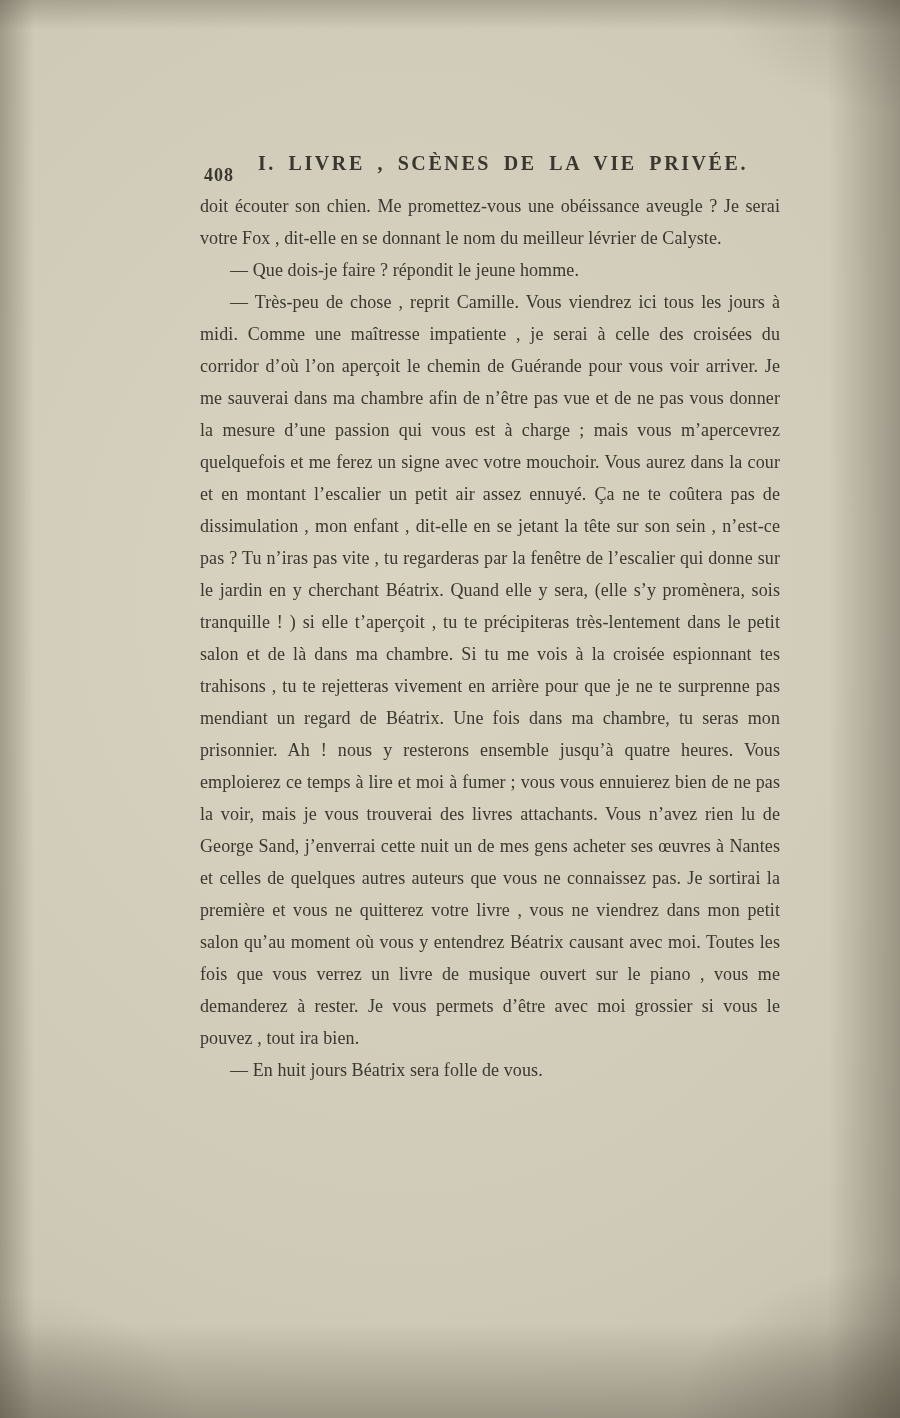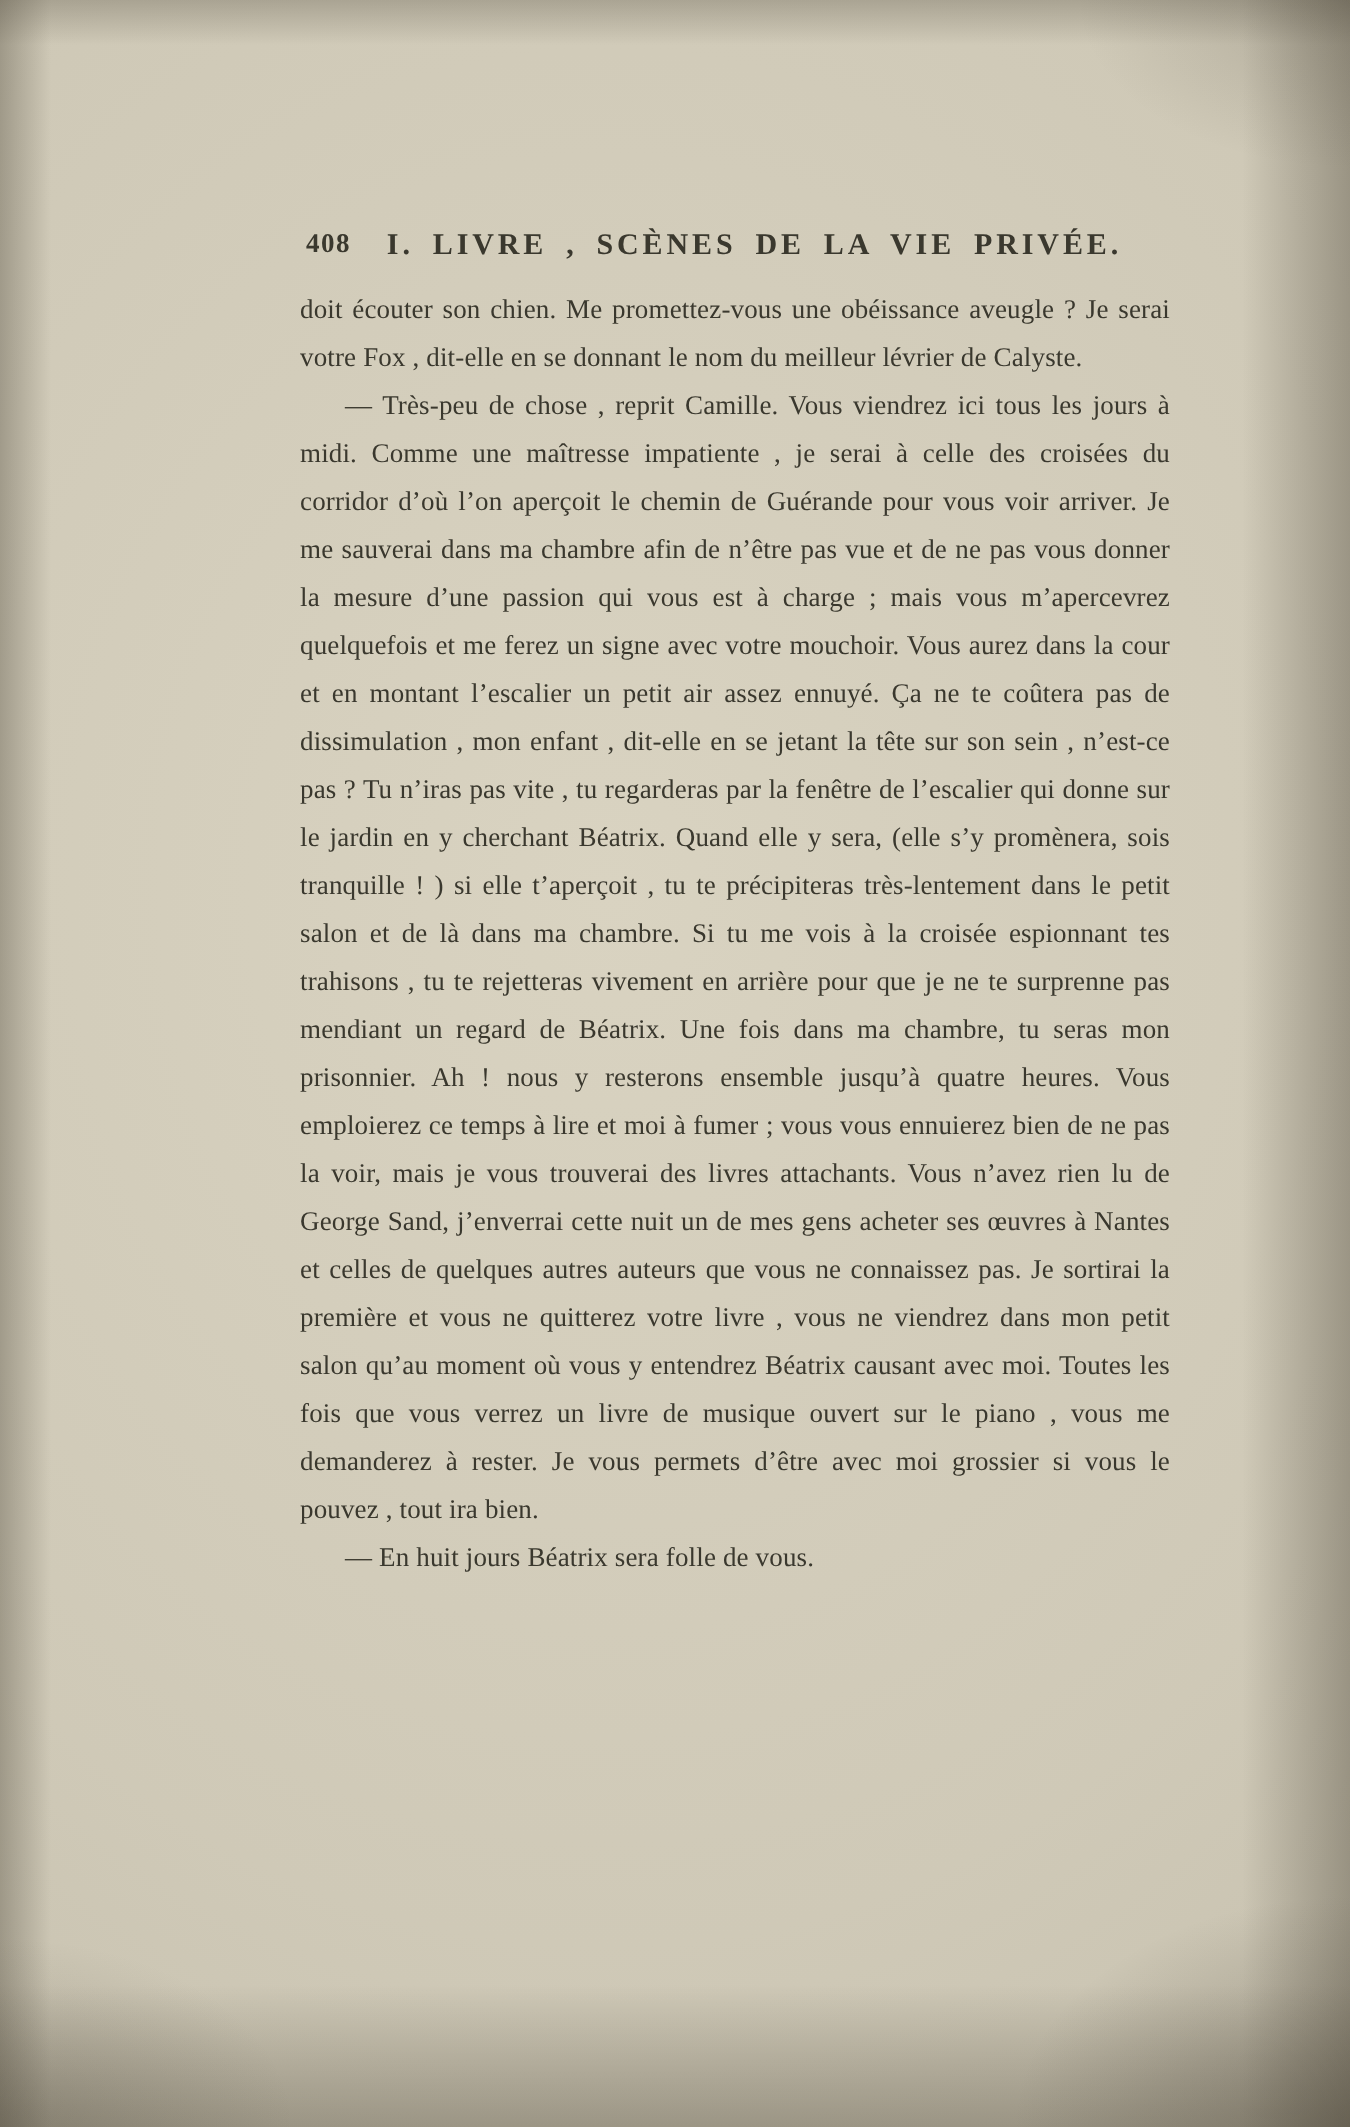--- a/index.html
+++ b/index.html
@@ -34,21 +34,21 @@
     position:absolute;
     left:200px;top:152px;width:580px;
   }
   .page-header{
     position:relative;
     text-align:center;
     margin:0 0 16px 0;
     height:22px;
   }
   .folio{
-    position:absolute;left:4px;top:0;
+    position:absolute;left:4px;top:13px;
     font-size:18px;font-weight:700;letter-spacing:1px;
   }
   .running-head{
     display:inline-block;
     padding-left:26px;
     font-size:20px;font-weight:700;
     letter-spacing:2.6px;word-spacing:5px;
     white-space:nowrap;
   }
   .body-text{
@@ -68,18 +68,19 @@
 
   <div class="page-content">
 
     <header class="page-header">
       <span class="folio">408</span>
       <span class="running-head">I. LIVRE , SCÈNES DE LA VIE PRIVÉE.</span>
     </header>
 
     <main class="body-text">
       <p class="para">doit écouter son chien. Me promettez-vous une obéissance aveugle&nbsp;? Je serai votre Fox&nbsp;, dit-elle en se donnant le nom du meilleur lévrier de Calyste.</p>
+      <p class="para indent">— Que dois-je faire&nbsp;? répondit le jeune homme.</p>
       <p class="para indent">— Très-peu de chose&nbsp;, reprit Camille. Vous viendrez ici tous les jours à midi. Comme une maîtresse impatiente&nbsp;, je serai à celle des croisées du corridor d’où l’on aperçoit le chemin de Guérande pour vous voir arriver. Je me sauverai dans ma chambre afin de n’être pas vue et de ne pas vous donner la mesure d’une passion qui vous est à charge&nbsp;; mais vous m’apercevrez quelquefois et me ferez un signe avec votre mouchoir. Vous aurez dans la cour et en montant l’escalier un petit air assez ennuyé. Ça ne te coûtera pas de dissimulation&nbsp;, mon enfant&nbsp;, dit-elle en se jetant la tête sur son sein&nbsp;, n’est-ce pas&nbsp;? Tu n’iras pas vite&nbsp;, tu regarderas par la fenêtre de l’escalier qui donne sur le jardin en y cherchant Béatrix. Quand elle y sera, (elle s’y promènera, sois tranquille&nbsp;!&nbsp;) si elle t’aperçoit&nbsp;, tu te précipiteras très-lentement dans le petit salon et de là dans ma chambre. Si tu me vois à la croisée espionnant tes trahisons&nbsp;, tu te rejetteras vivement en arrière pour que je ne te surprenne pas mendiant un regard de Béatrix. Une fois dans ma chambre, tu seras mon prisonnier. Ah&nbsp;! nous y resterons ensemble jusqu’à quatre heures. Vous emploierez ce temps à lire et moi à fumer&nbsp;; vous vous ennuierez bien de ne pas la voir, mais je vous trouverai des livres attachants. Vous n’avez rien lu de George Sand, j’enverrai cette nuit un de mes gens acheter ses œuvres à Nantes et celles de quelques autres auteurs que vous ne connaissez pas. Je sortirai la première et vous ne quitterez votre livre&nbsp;, vous ne viendrez dans mon petit salon qu’au moment où vous y entendrez Béatrix causant avec moi. Toutes les fois que vous verrez un livre de musique ouvert sur le piano&nbsp;, vous me demanderez à rester. Je vous permets d’être avec moi grossier si vous le pouvez&nbsp;, tout ira bien.</p>
       <p class="para indent">— En huit jours Béatrix sera folle de vous.</p>
     </main>
 
   </div>
 </div>
 
 </body></html>

